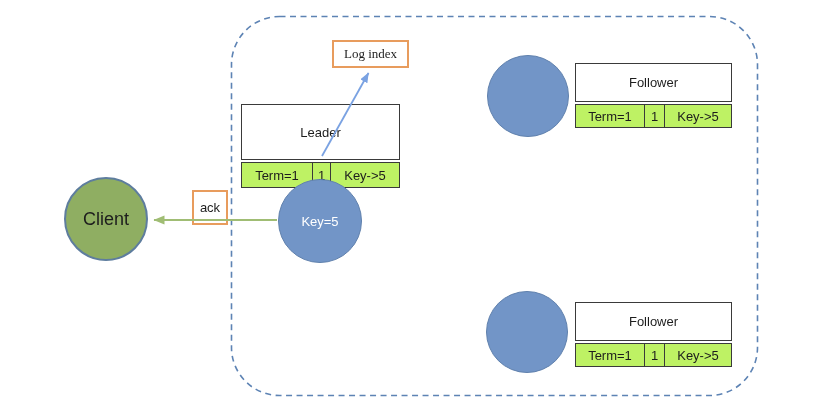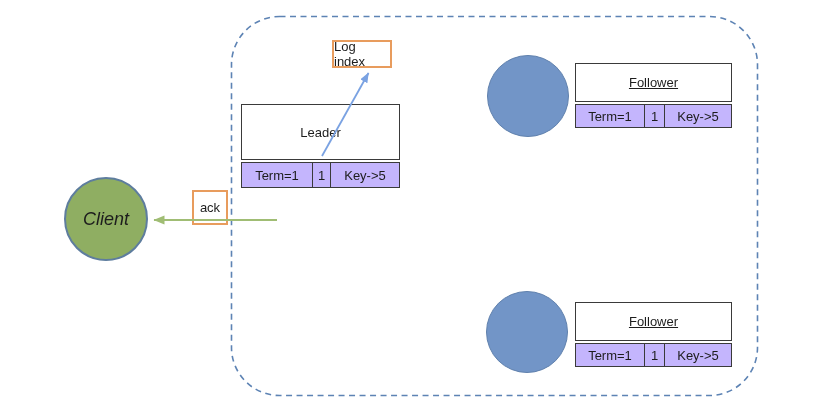--- a/index.html
+++ b/index.html
@@ -23,21 +23,20 @@
 
   
   .circle {
     position: absolute;
     border-radius: 50%;
     display: flex;
     align-items: center;
     justify-content: center;
     z-index: 4;
     box-sizing: border-box;
-    font-style: italic;
   }
   .client-node {
     left: 64px; top: 177px; width: 84px; height: 84px;
     background: #8fae62;
     border: 2px solid #5e7d9e;
     font-size: 18px;
     color: #1d1d1d;
   }
   .leader-node {
     left: 278px; top: 179px; width: 84px; height: 84px;
@@ -60,52 +59,52 @@
     box-sizing: border-box;
     border: 1.5px solid #3a3a3a;
     background: #ffffff;
     display: flex; align-items: center; justify-content: center;
   }
   .tbl-row { display: flex; margin-top: 2px; }
   .cell {
     box-sizing: border-box;
     border: 1.5px solid #3a3a3a;
     border-left: none;
-    background: #c4b5fd;
+    background: #bef264;
     display: flex; align-items: center; justify-content: center;
   }
   .cell:first-child { border-left: 1.5px solid #3a3a3a; }
 
   .leader-table { left: 241px; top: 104px; width: 159px; }
   .leader-table .tbl-header { width: 159px; height: 56px; }
   .leader-table .cell { height: 26px; }
   .leader-table .cell.c0 { width: 72px; }
   .leader-table .cell.c1 { width: 18px; }
   .leader-table .cell.c2 { width: 69px; }
 
   .follower-table { width: 157px; }
-  .follower-table .tbl-header { width: 157px; height: 39px; text-decoration: underline; }
+  .follower-table .tbl-header { width: 157px; height: 39px; }
   .follower-table .cell { height: 24px; }
   .follower-table .cell.c0 { width: 70px; }
   .follower-table .cell.c1 { width: 20px; }
   .follower-table .cell.c2 { width: 67px; }
   .follower-table.top    { left: 575px; top: 63px; }
   .follower-table.bottom { left: 575px; top: 302px; }
 
   
   .label-box {
     position: absolute;
     box-sizing: border-box;
     background: #ffffff;
     border: 2px solid #e89c5d;
     display: flex; align-items: center; justify-content: center;
     font-size: 13px;
     z-index: 5;
   }
-  .log-index-box { left: 332px; top: 40px; width: 60px; height: 28px; }
+  .log-index-box { left: 332px; top: 40px; width: 77px; height: 28px; font-family: Liberation Serif, serif; }
   .ack-box       { left: 192px; top: 190px; width: 36px; height: 35px; }
 </style>
 </head>
 <body>
 
 <div class="canvas">
 
   <svg class="layer bg-layer" viewBox="0 0 840 406">
     <rect x="231.5" y="16.5" width="526" height="379" rx="48" ry="48" fill="none" stroke="#5d83b4" stroke-width="1.6" stroke-dasharray="6 4.5"></rect>
   </svg>
@@ -134,20 +133,23 @@
       <div class="cell c0">Term=1</div>
       <div class="cell c1">1</div>
       <div class="cell c2">Key-&gt;5</div>
     </div>
   </div>
 
   <div class="circle client-node">
     <span>Client</span>
   </div>
 
+  <div class="circle leader-node">
+    <span>Key=5</span>
+  </div>
 
   <div class="circle follower-node top"></div>
   <div class="circle follower-node bottom"></div>
 
   <div class="label-box log-index-box">
     <span>Log index</span>
   </div>
   <div class="label-box ack-box">
     <span>ack</span>
   </div>

